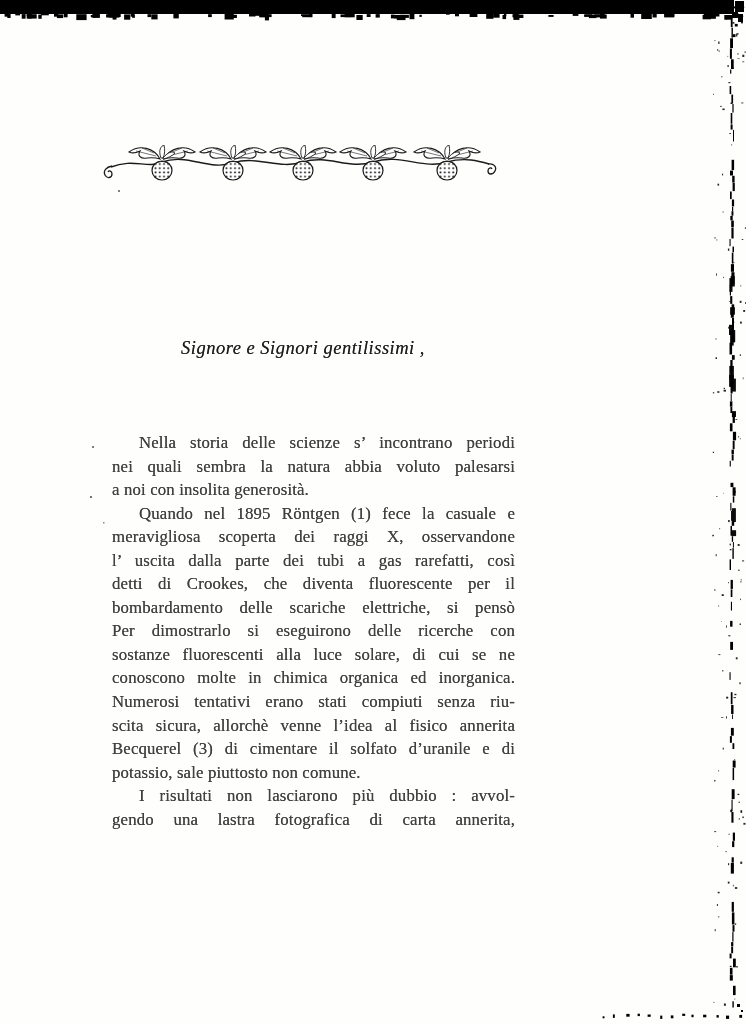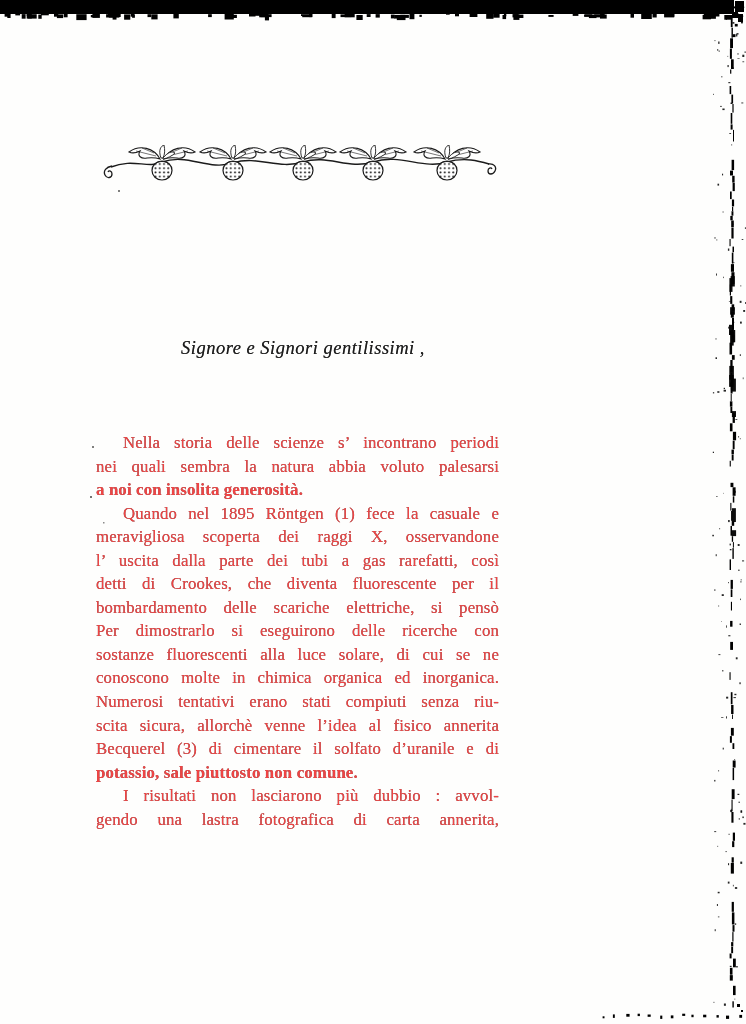--- a/index.html
+++ b/index.html
@@ -17,35 +17,35 @@
     font-style:italic;
     font-size:18.5px;
     letter-spacing:.5px;
     color:#1d1d1d;
     text-shadow:0 0 .6px rgba(25,25,25,.75);
     white-space:nowrap;
     text-align:center;
   }
   .bodytext{
     position:absolute;
-    left:96px;top:431px;
+    left:112px;top:431px;
     width:403px;
     font-size:16.8px;
     line-height:23.55px;
-    color:#ef4444;
+    color:#404040;
     letter-spacing:.15px;
     text-shadow:0 0 .6px rgba(25,25,25,.7);
   }
   .line{
     height:23.55px;
     text-align:justify;
     text-align-last:justify;
     overflow:visible;
   }
-  .line.nojust{text-align:right;text-align-last:left;font-weight:bold;}
+  .line.nojust{text-align:right;text-align-last:left;}
   .line.indent{text-indent:27px;}
   .ornament{
     position:absolute;left:103px;top:145px;
     width:394px;height:42px;
   }
   .artifacts{
     position:absolute;left:0;top:0;width:746px;height:1024px;
     pointer-events:none;
   }
 </style>

